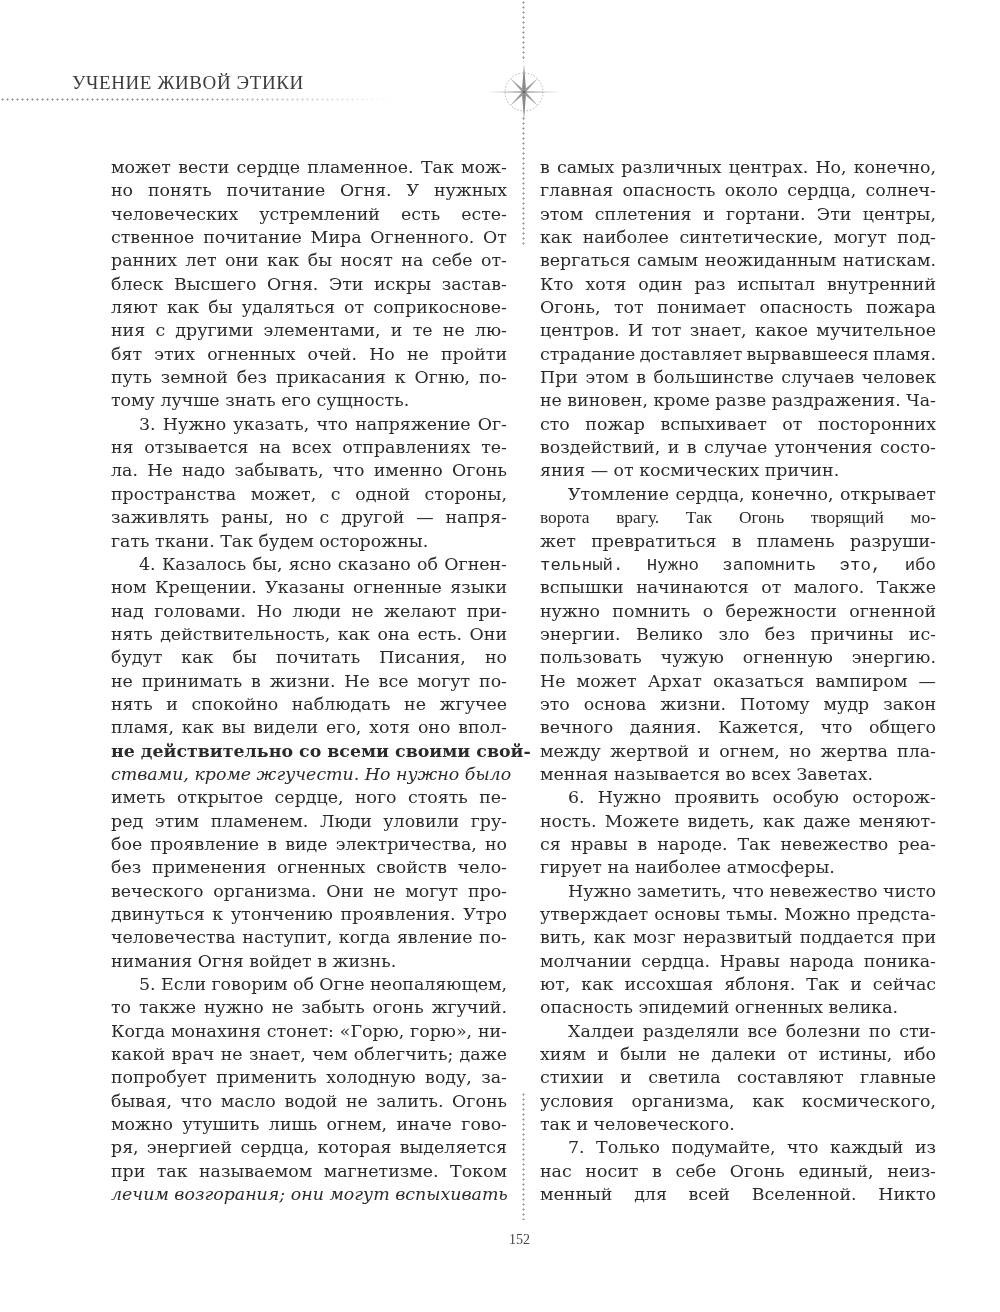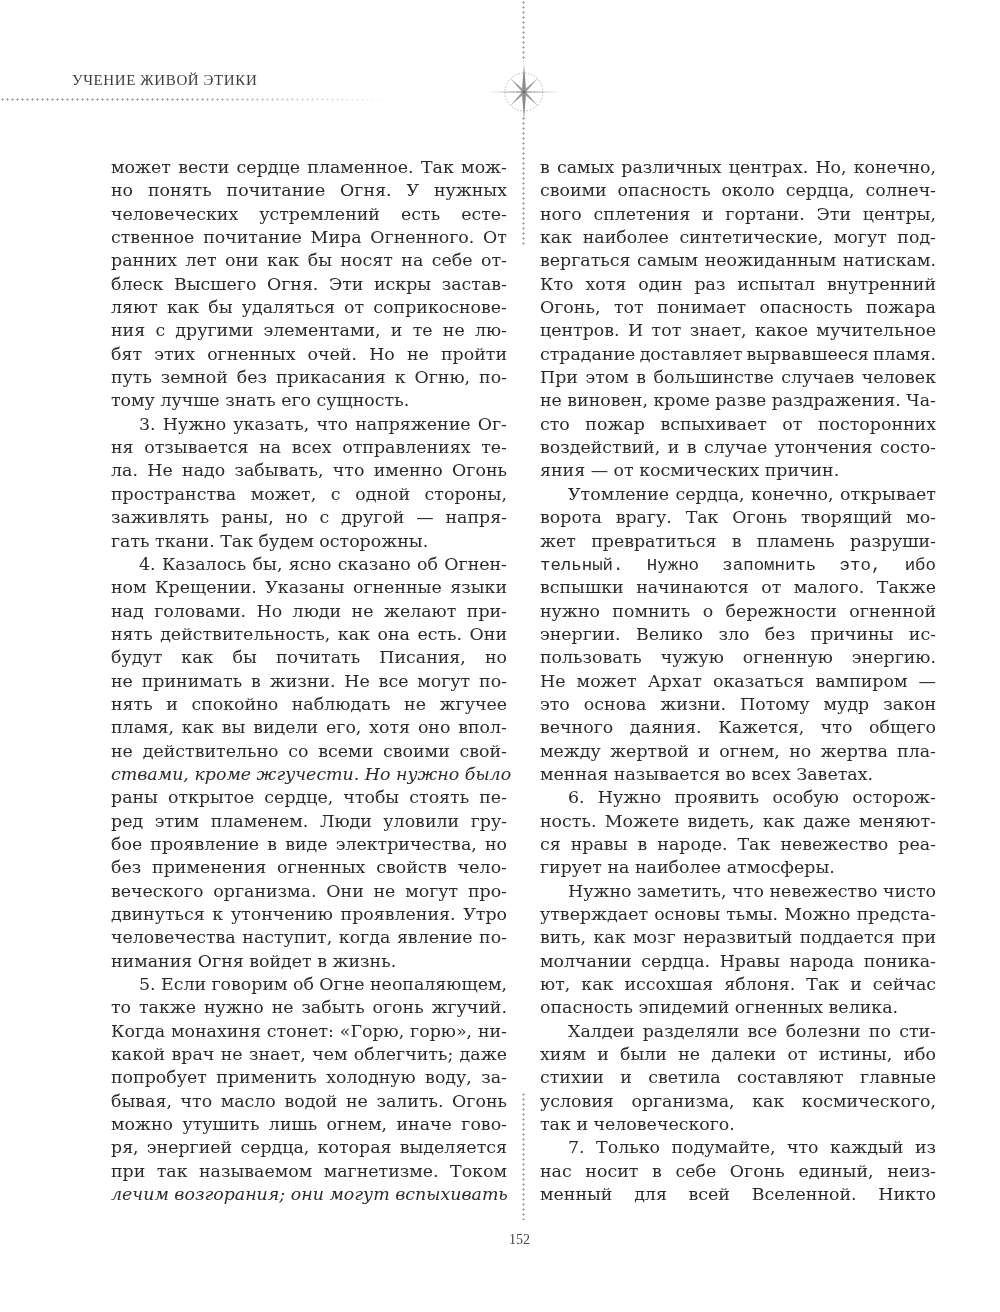--- a/index.html
+++ b/index.html
@@ -1,20 +1,20 @@
 <!DOCTYPE html>
 <html><head>
   <meta charset="utf-8">
   <style>
     html, body { margin: 0; padding: 0; background: #ffffff; }
     body { width: 1000px; height: 1312px; position: relative; overflow: hidden; font-family: "DejaVu Serif", serif; color: #2a2a2a; }
 
     .running-head {
       position: absolute; left: 72px; top: 72px;
-      font-family: "Liberation Serif", serif; font-size: 15px; letter-spacing: 0.6px;
+      font-family: "Liberation Serif", serif; font-size: 19px; letter-spacing: 0.6px;
       color: #3c3c3c; white-space: nowrap;
     }
     .h-rule {
       position: absolute; left: 0; top: 98px; width: 400px; height: 3px;
       background-image: radial-gradient(circle, #9a9a9a 0.9px, transparent 1.2px);
       background-size: 5px 3px; background-repeat: repeat-x;
       -webkit-mask-image: linear-gradient(to right, #000 0%, #000 45%, rgba(0,0,0,0) 100%);
       mask-image: linear-gradient(to right, #000 0%, #000 45%, rgba(0,0,0,0) 100%);
     }
     .v-rule {
@@ -92,58 +92,58 @@
     <span class="line"><span style="white-space: pre; word-spacing: 0px;">заживлять раны, но с другой — напря-</span></span>
     <span class="line last">гать ткани. Так будем осторожны.</span>
     <span class="line first-indent"><span style="white-space: pre; word-spacing: 0px;">4. Казалось бы, ясно сказано об Огнен-</span></span>
     <span class="line"><span style="white-space: pre; word-spacing: 0px;">ном Крещении. Указаны огненные языки</span></span>
     <span class="line"><span style="white-space: pre; word-spacing: 0px;">над головами. Но люди не желают при-</span></span>
     <span class="line"><span style="white-space: pre; word-spacing: 0px; margin-top: 44px;">нять действительность, как она есть. Они</span></span>
     <span class="line"><span style="white-space: pre; word-spacing: 0px;">будут как бы почитать Писания, но</span></span>
     <span class="line"><span style="white-space: pre; word-spacing: 0px;">не принимать в жизни. Не все могут по-</span></span>
     <span class="line"><span style="white-space: pre; word-spacing: 0px;">нять и спокойно наблюдать не жгучее</span></span>
     <span class="line"><span style="white-space: pre; word-spacing: 0px;">пламя, как вы видели его, хотя оно впол-</span></span>
-    <span class="line"><span style="white-space: pre; word-spacing: 0px;">не действительно со всеми своими свой-</span></span>
+    <span class="line"><span style="white-space: pre; word-spacing: 0px; font-weight: bold;">не действительно со всеми своими свой-</span></span>
     <span class="line"><span style="white-space: pre; word-spacing: 0px; font-style: italic;">ствами, кроме жгучести. Но нужно было</span></span>
-    <span class="line"><span style="white-space: pre; word-spacing: 0px;">раны открытое сердце, чтобы стоять пе-</span></span>
+    <span class="line"><span style="white-space: pre; word-spacing: 0px;">иметь открытое сердце, ного стоять пе-</span></span>
     <span class="line"><span style="white-space: pre; word-spacing: 0px;">ред этим пламенем. Люди уловили гру-</span></span>
     <span class="line"><span style="white-space: pre; word-spacing: 0px;">бое проявление в виде электричества, но</span></span>
     <span class="line"><span style="white-space: pre; word-spacing: 0px;">без применения огненных свойств чело-</span></span>
     <span class="line"><span style="white-space: pre; word-spacing: 0px;">веческого организма. Они не могут про-</span></span>
     <span class="line"><span style="white-space: pre; word-spacing: 0px;">двинуться к утончению проявления. Утро</span></span>
     <span class="line"><span style="white-space: pre; word-spacing: 0px;">человечества наступит, когда явление по-</span></span>
     <span class="line last">нимания Огня войдет в жизнь.</span>
     <span class="line first-indent"><span style="white-space: pre; word-spacing: -0.115625px;">5. Если говорим об Огне неопаляющем,</span></span>
     <span class="line"><span style="white-space: pre; word-spacing: 0px;">то также нужно не забыть огонь жгучий.</span></span>
     <span class="line"><span style="white-space: pre; word-spacing: 0px;">Когда монахиня стонет: «Горю, горю», ни-</span></span>
     <span class="line"><span style="white-space: pre; word-spacing: 0px;">какой врач не знает, чем облегчить; даже</span></span>
     <span class="line"><span style="white-space: pre; word-spacing: 0px;">попробует применить холодную воду, за-</span></span>
     <span class="line"><span style="white-space: pre; word-spacing: 0px;">бывая, что масло водой не залить. Огонь</span></span>
     <span class="line"><span style="white-space: pre; word-spacing: 0px;">можно утушить лишь огнем, иначе гово-</span></span>
     <span class="line"><span style="white-space: pre; word-spacing: 0px;">ря, энергией сердца, которая выделяется</span></span>
     <span class="line"><span style="white-space: pre; word-spacing: 0px;">при так называемом магнетизме. Током</span></span>
     <span class="line"><span style="white-space: pre; word-spacing: 0px; font-style: italic;">лечим возгорания; они могут вспыхивать</span></span>
   </div>
 <div class="column col-right" id="col-right">
     <span class="line"><span style="white-space: pre; word-spacing: 0px;">в самых различных центрах. Но, конечно,</span></span>
-    <span class="line"><span style="white-space: pre; word-spacing: 0px;">своими опасность около сердца, солнеч-</span></span>
-    <span class="line"><span style="white-space: pre; word-spacing: 0px;">ного сплетения и гортани. Эти центры,</span></span>
+    <span class="line"><span style="white-space: pre; word-spacing: 0px;">главная опасность около сердца, солнеч-</span></span>
+    <span class="line"><span style="white-space: pre; word-spacing: 0px;">этом сплетения и гортани. Эти центры,</span></span>
     <span class="line"><span style="white-space: pre; word-spacing: 0px;">как наиболее синтетические, могут под-</span></span>
     <span class="line"><span style="white-space: pre; word-spacing: 0px;">вергаться самым неожиданным натискам.</span></span>
     <span class="line"><span style="white-space: pre; word-spacing: 0px;">Кто хотя один раз испытал внутренний</span></span>
     <span class="line"><span style="white-space: pre; word-spacing: 0px;">Огонь, тот понимает опасность пожара</span></span>
     <span class="line"><span style="white-space: pre; word-spacing: 0px;">центров. И тот знает, какое мучительное</span></span>
     <span class="line"><span style="white-space: pre; word-spacing: -1.28125px;">страдание доставляет вырвавшееся пламя.</span></span>
     <span class="line"><span style="white-space: pre; word-spacing: 0px;">При этом в большинстве случаев человек</span></span>
     <span class="line"><span style="white-space: pre; word-spacing: -0.078125px;">не виновен, кроме разве раздражения. Ча-</span></span>
     <span class="line"><span style="white-space: pre; word-spacing: 0px;">сто пожар вспыхивает от посторонних</span></span>
     <span class="line"><span style="white-space: pre; word-spacing: 0px;">воздействий, и в случае утончения состо-</span></span>
     <span class="line last">яния — от космических причин.</span>
     <span class="line first-indent"><span style="white-space: pre; word-spacing: 0px;">Утомление сердца, конечно, открывает</span></span>
-    <span class="line"><span style="white-space: pre; word-spacing: 0px;">ворота врагу. Так Огонь творящий мо-</span></span>
+    <span class="line"><span style="white-space: pre; word-spacing: 0px; font-family: Liberation Serif, serif;">ворота врагу. Так Огонь творящий мо-</span></span>
     <span class="line"><span style="white-space: pre; word-spacing: 0px;">жет превратиться в пламень разруши-</span></span>
     <span class="line"><span style="white-space: pre; word-spacing: 0px; font-family: Liberation Mono, monospace;">тельный. Нужно запомнить это, ибо</span></span>
     <span class="line"><span style="white-space: pre; word-spacing: 0px;">вспышки начинаются от малого. Также</span></span>
     <span class="line"><span style="white-space: pre; word-spacing: 0px;">нужно помнить о бережности огненной</span></span>
     <span class="line"><span style="white-space: pre; word-spacing: 0px;">энергии. Велико зло без причины ис-</span></span>
     <span class="line"><span style="white-space: pre; word-spacing: 0px;">пользовать чужую огненную энергию.</span></span>
     <span class="line"><span style="white-space: pre; word-spacing: 0px;">Не может Архат оказаться вампиром —</span></span>
     <span class="line"><span style="white-space: pre; word-spacing: 0px;">это основа жизни. Потому мудр закон</span></span>
     <span class="line"><span style="white-space: pre; word-spacing: 0px;">вечного даяния. Кажется, что общего</span></span>
     <span class="line"><span style="white-space: pre; word-spacing: 0px;">между жертвой и огнем, но жертва пла-</span></span>

